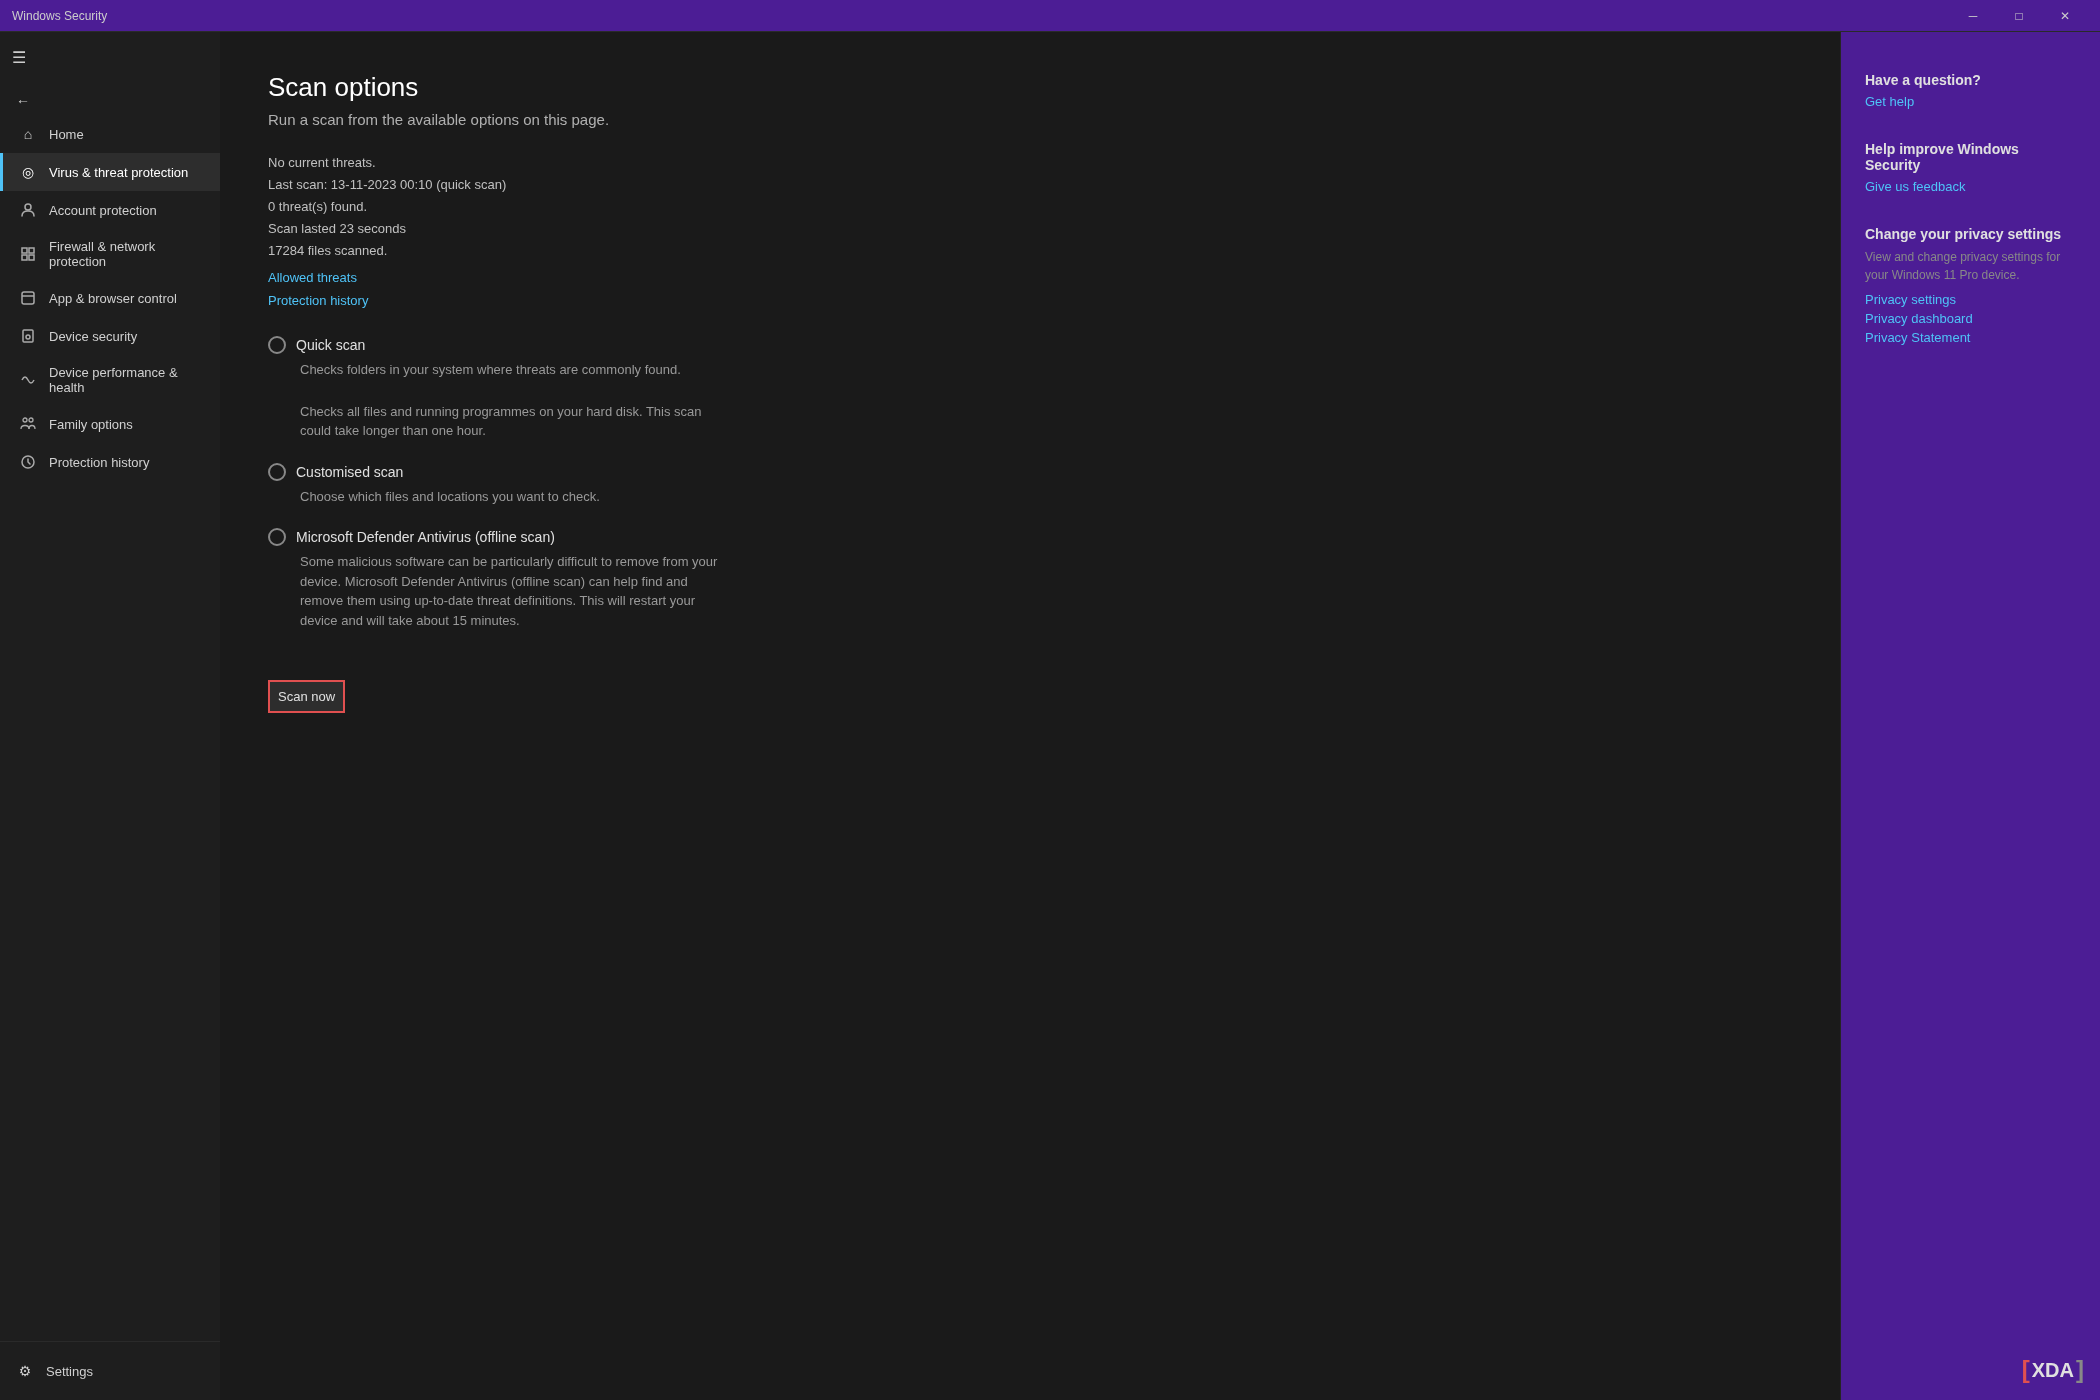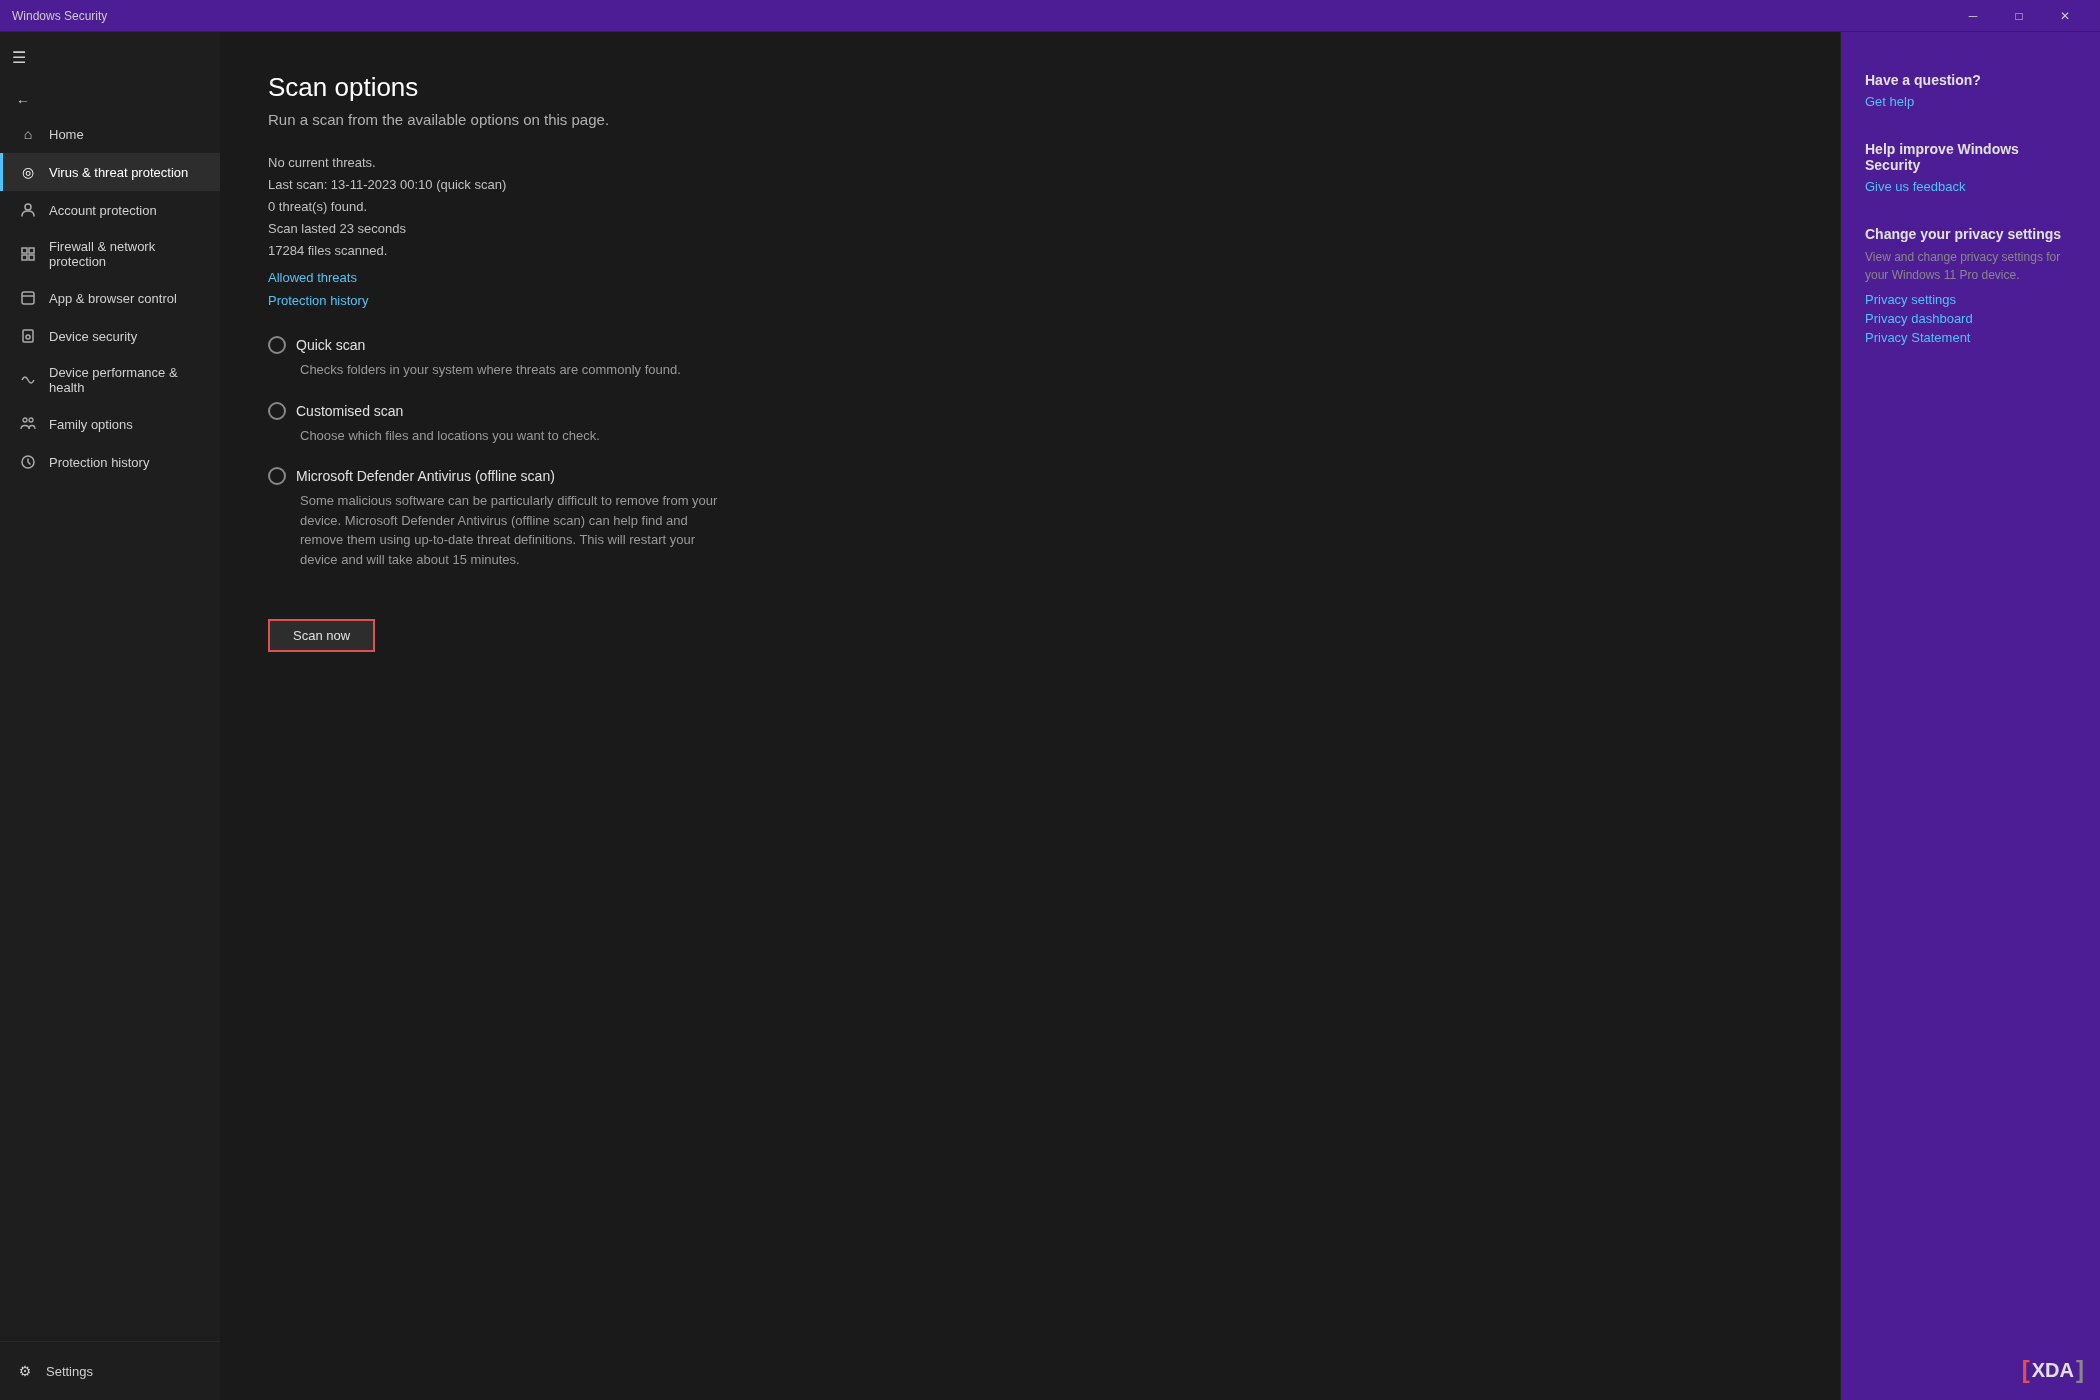--- a/index.html
+++ b/index.html
@@ -193,21 +193,21 @@
     .scan-option-desc {
       font-size: 13px;
       color: #999;
       margin-left: 32px;
       line-height: 1.5;
       max-width: 420px;
     }
 
     .scan-now-btn {
       margin-top: 28px;
-      padding: 7px 23px;
+      padding: 7px 8px;
       background: #2d2d2d;
       border: 2px solid #e05050;
       color: #e0e0e0;
       font-size: 13px;
       cursor: pointer;
       font-family: 'Segoe UI', Arial, sans-serif;
     }
 
     
     .right-panel {
@@ -388,20 +388,21 @@
 
       <div class="scan-option">
         <div class="scan-option-header">
           <div class="radio-btn"></div>
           <span class="scan-option-label">Quick scan</span>
         </div>
         <p class="scan-option-desc">Checks folders in your system where threats are commonly found.</p>
       </div>
 
       <div class="scan-option">
+        <p class="scan-option-desc">Checks all files and running programmes on your hard disk. This scan could take longer than one hour.</p>
       </div>
 
       <div class="scan-option">
         <div class="scan-option-header">
           <div class="radio-btn"></div>
           <span class="scan-option-label">Customised scan</span>
         </div>
         <p class="scan-option-desc">Choose which files and locations you want to check.</p>
       </div>
 

